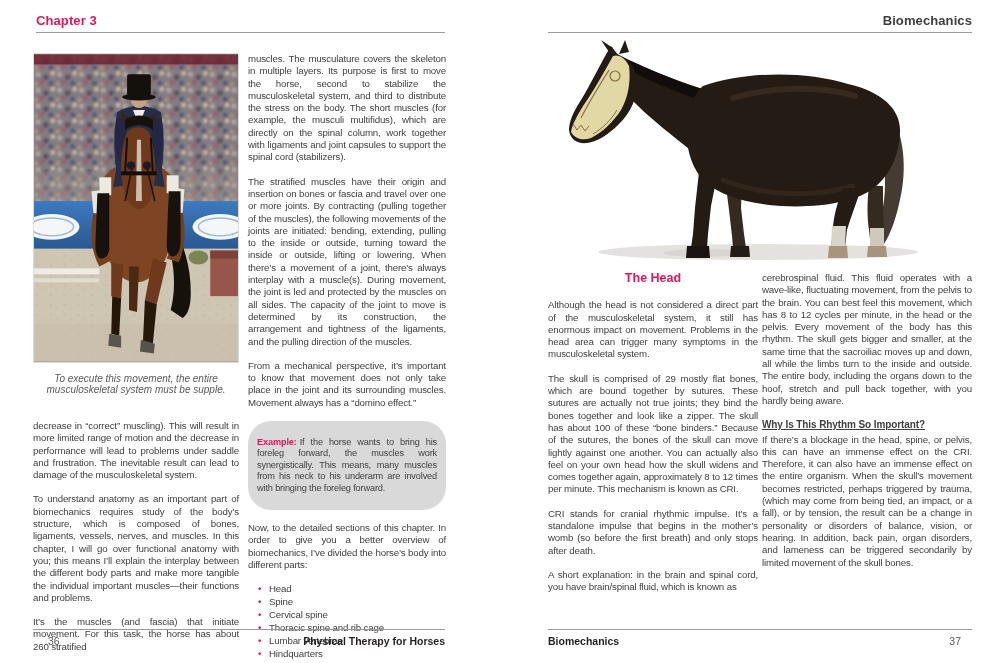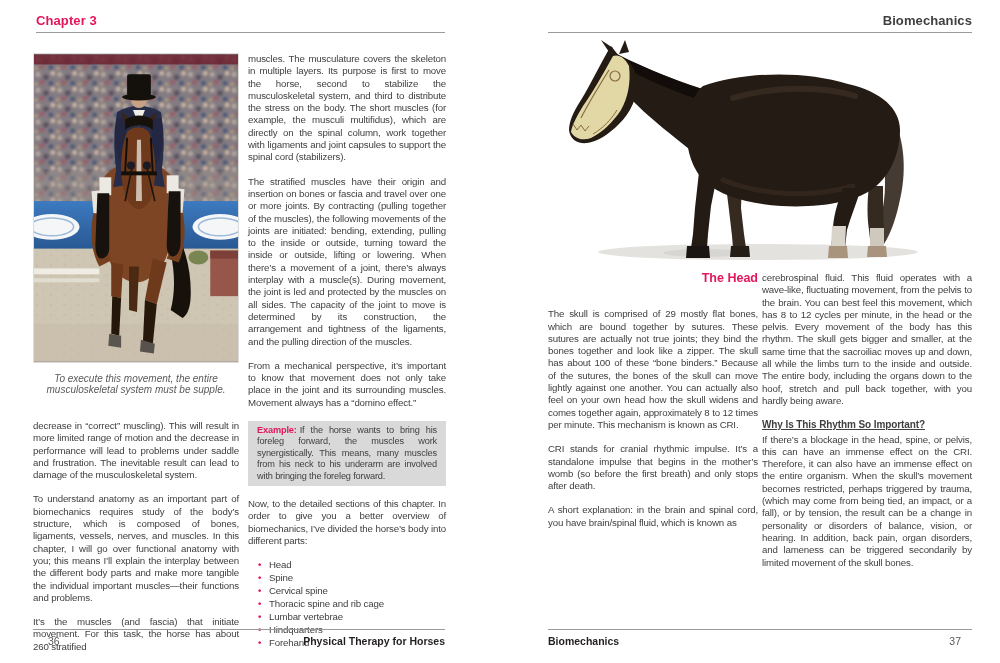--- a/index.html
+++ b/index.html
@@ -23,32 +23,32 @@
   .col p:last-child{margin-bottom:0;}
 
   
   .photo-frame{width:204px;height:308px;border:1px solid #dcdcda;overflow:hidden;background:#8a8289;}
   .photo-frame svg{display:block;}
   .caption{margin-top:10px;font-size:10px;line-height:11px;font-style:italic;color:#58595b;text-align:center;letter-spacing:0;}
   .colL{left:33px;top:53px;width:206px;}
   .colL .bodytext{margin-top:25px;}
   .colM{left:248px;top:53px;width:198px;}
 
-  .example-box{background:#d9d9d9;padding:4px 9px;margin:0 0 12px 0;font-size:9.2px;line-height:11.4px;text-align:justify;}
+  .example-box{background:#d9d9d9;padding:16px 9px;margin:0 0 12px 0;font-size:9.2px;line-height:11.4px;text-align:justify;border-radius:23px;}
   .example-label{color:#e2175b;font-weight:bold;margin-right:3px;}
 
   ul.parts{list-style:none;margin:10px;padding:0;}
   ul.parts li{position:relative;padding-left:11px;line-height:12.9px;text-align:left;}
   ul.parts li::before{content:"\2022";position:absolute;left:0;top:0;color:#e2175b;font-weight:bold;}
 
   
   .horse-fig{position:absolute;left:52px;top:40px;width:412px;height:228px;}
   .colR1{left:48px;top:272px;width:210px;}
   .colR2{left:262px;top:272px;width:210px;}
-  .section-title{color:#e2175b;font-weight:bold;font-size:12.5px;margin:0 0 24px 0;text-align:right;letter-spacing:0;}
+  .section-title{color:#e2175b;font-weight:bold;font-size:12.5px;margin:0 0 15px 0;text-align:center;letter-spacing:0;}
   .sub-title{color:#e2175b;font-weight:bold;font-size:10px;margin:0 0 2px 0;text-align:left;letter-spacing:-.1px;}
   .sub-title.dark{color:#3f3f41;text-decoration:underline;}
 </style>
 </head>
 <body>
 
 <div class="spread">
 
   <div class="page">
     <div class="runhead left">Chapter 3</div>
@@ -215,20 +215,21 @@
         <path d="M60 16 C50 34 40 52 30 66 C24 76 19 85 18 92 C22 99 30 101 38 98 C50 92 60 82 68 70 C75 58 78 42 76 26 C72 18 66 14 60 16 Z" fill="#e9e0ac" opacity="0.96"></path>
         <path d="M56 30 C46 46 36 62 28 78" stroke="#8a6b44" stroke-width="1.2" fill="none"></path>
         <circle cx="62" cy="36" r="5" fill="none" stroke="#8a6b44" stroke-width="1.2"></circle>
         <path d="M20 84 L24 90 L28 85 L32 91 L36 86" stroke="#8a6b44" stroke-width="1" fill="none"></path>
         <path d="M40 94 C50 88 58 80 64 70" stroke="#8a6b44" stroke-width="1" fill="none"></path>
       </svg>
     </figure>
 
     <div class="col colR1">
       <h2 class="section-title">The Head</h2>
+      <p>Although the head is not considered a direct part of the musculoskeletal system, it still has enormous impact on movement. Problems in the head area can trigger many symptoms in the musculoskeletal system.</p>
       <p>The skull is comprised of 29 mostly flat bones, which are bound together by sutures. These sutures are actually not true joints; they bind the bones together and look like a zipper. The skull has about 100 of these “bone binders.” Because of the sutures, the bones of the skull can move lightly against one another. You can actually also feel on your own head how the skull widens and comes together again, approximately 8 to 12 times per minute. This mechanism is known as CRI.</p>
       <p>CRI stands for cranial rhythmic impulse. It’s a standalone impulse that begins in the mother’s womb (so before the first breath) and only stops after death.</p>
       <p>A short explanation: in the brain and spinal cord, you have brain/spinal fluid, which is known as</p>
     </div>
 
     <div class="col colR2">
       <p>cerebrospinal fluid. This fluid operates with a wave-like, fluctuating movement, from the pelvis to the brain. You can best feel this movement, which has 8 to 12 cycles per minute, in the head or the pelvis. Every movement of the body has this rhythm. The skull gets bigger and smaller, at the same time that the sacroiliac moves up and down, all while the limbs turn to the inside and outside. The entire body, including the organs down to the hoof, stretch and pull back together, with you hardly being aware.</p>
       <h3 class="sub-title dark">Why Is This Rhythm So Important?</h3>
       <p>If there’s a blockage in the head, spine, or pelvis, this can have an immense effect on the CRI. Therefore, it can also have an immense effect on the entire organism. When the skull’s movement becomes restricted, perhaps triggered by trauma, (which may come from being tied, an impact, or a fall), or by tension, the result can be a change in personality or disorders of balance, vision, or hearing. In addition, back pain, organ disorders, and lameness can be triggered secondarily by limited movement of the skull bones.</p>
     </div>

